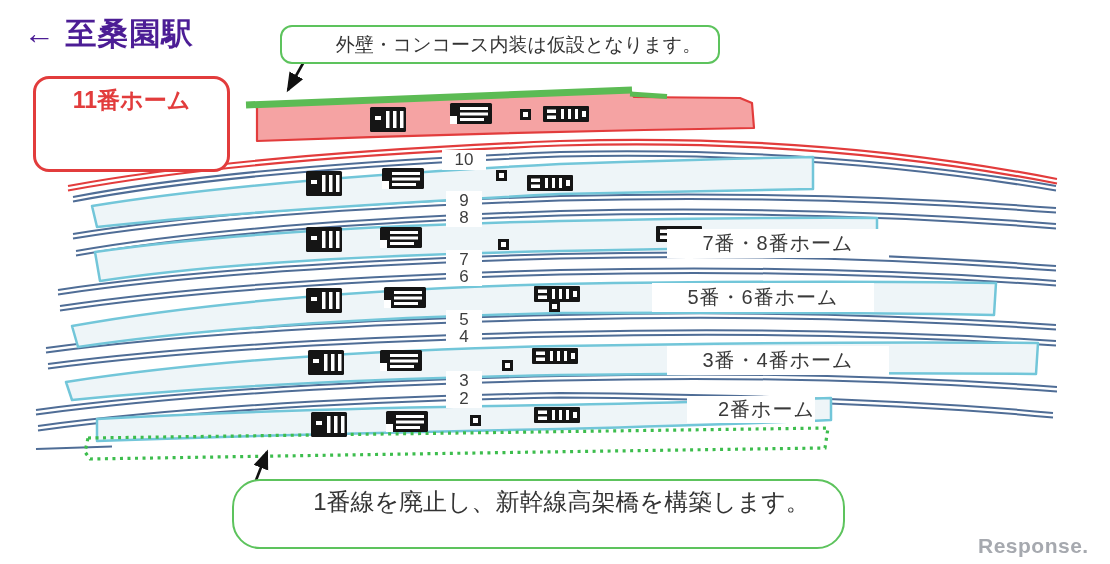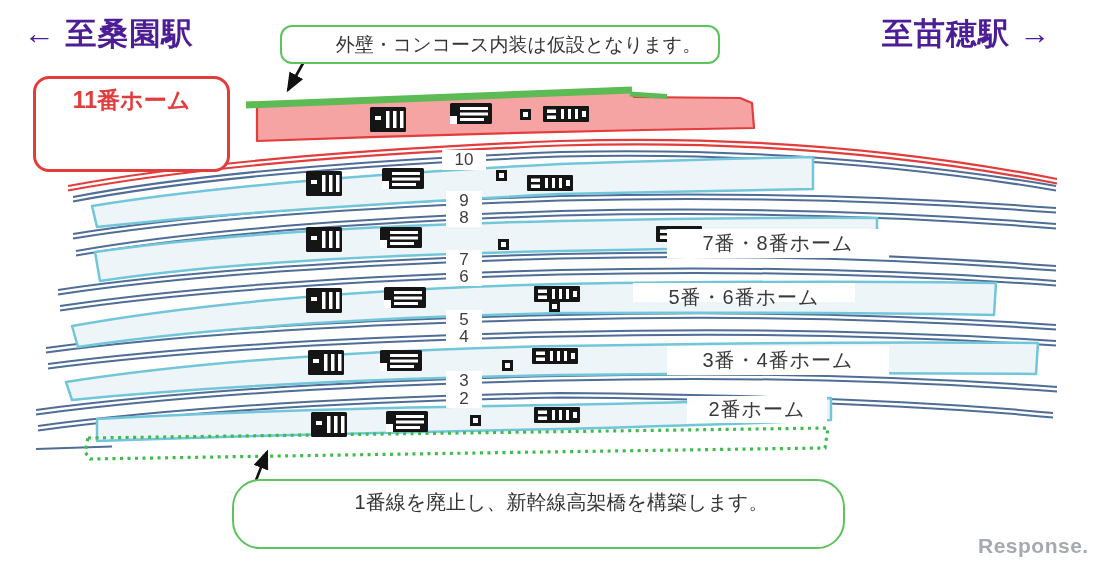--- a/index.html
+++ b/index.html
@@ -10,21 +10,21 @@
   #diagram-svg{position:absolute;left:0;top:0;z-index:1;}
   .ov{position:absolute;z-index:2;}
   .dir-label{font-size:31px;font-weight:bold;color:#4c1d95;white-space:nowrap;letter-spacing:1px;}
   .highlight-box{
     left:33px;top:76px;width:197px;height:96px;border:3px solid #e23c3c;border-radius:16px;
     background:#fff;text-align:center;color:#e23c3c;font-weight:bold;font-size:23px;line-height:31px;
     padding-top:6px;box-sizing:border-box;
   }
   .callout{border:2px solid #5dc35d;border-radius:12px;background:#fff;color:#333;box-sizing:border-box;text-align:center;}
   .callout-top{left:280px;top:25px;width:440px;height:39px;font-size:19px;line-height:35px;padding-left:37px;white-space:nowrap;}
-  .callout-bottom{left:232px;top:479px;width:613px;height:70px;border-radius:28px;font-size:20px;line-height:28px;padding:7px 0 17px 46px;}
+  .callout-bottom{left:232px;top:479px;width:613px;height:70px;border-radius:28px;font-size:24px;line-height:28px;padding:7px 0 17px 46px;}
   .num-label{background:#ffffff;color:#3d3d3d;font-size:17px;text-align:center;white-space:nowrap;}
   .num-label.red{color:#e23c3c;}
   .plat-label{background:#ffffff;color:#3a3a3a;font-size:20px;text-align:center;white-space:nowrap;letter-spacing:1px;}
   .watermark{left:978px;top:534px;width:130px;font-size:21px;font-weight:bold;color:#a6a9af;letter-spacing:0.5px;}
 </style>
 </head>
 <body>
 
 <div id="canvas">
 
@@ -156,21 +156,20 @@
       <use href="#ic-combo" x="534" y="407"></use>
     </g>
 
     <g stroke="#111" stroke-width="2.6" fill="none">
       <path d="M 306 58 L 288 90" marker-end="url(#ah)"></path>
       <path d="M 253 488 L 267 452" marker-end="url(#ah)"></path>
     </g>
   </svg>
 
   <div class="ov dir-label" style="left:24px;top:13px;">← 至桑園駅</div>
-  <div class="ov dir-label" style="left:882px;top:13px;">至苗穂駅 →</div>
 
   <div class="ov highlight-box">
     <div>11番ホーム</div>
   </div>
 
   <div class="ov callout callout-top">
     <span>外壁・コンコース内装は仮設となります。</span>
   </div>
 
   <div class="ov callout callout-bottom">
@@ -182,19 +181,19 @@
   <div class="ov num-label" style="left:446px;top:191px;width:36px;height:20px;line-height:20px;">9</div>
   <div class="ov num-label" style="left:446px;top:208px;width:36px;height:19px;line-height:19px;">8</div>
   <div class="ov num-label" style="left:446px;top:250px;width:36px;height:19px;line-height:19px;">7</div>
   <div class="ov num-label" style="left:446px;top:267px;width:36px;height:19px;line-height:19px;">6</div>
   <div class="ov num-label" style="left:446px;top:310px;width:36px;height:19px;line-height:19px;">5</div>
   <div class="ov num-label" style="left:446px;top:328px;width:36px;height:18px;line-height:18px;">4</div>
   <div class="ov num-label" style="left:446px;top:371px;width:36px;height:19px;line-height:19px;">3</div>
   <div class="ov num-label" style="left:446px;top:389px;width:36px;height:19px;line-height:19px;">2</div>
 
   <div class="ov plat-label" style="left:667px;top:229px;width:222px;height:29px;line-height:29px;">7番・8番ホーム</div>
-  <div class="ov plat-label" style="left:633px;top:283px;width:222px;height:19px;line-height:29px;text-align:center;">5番・6番ホーム</div>
+  <div class="ov plat-label" style="left:652px;top:283px;width:222px;height:29px;line-height:29px;text-align:center;">5番・6番ホーム</div>
   <div class="ov plat-label" style="left:667px;top:346px;width:222px;height:29px;line-height:29px;">3番・4番ホーム</div>
-  <div class="ov plat-label" style="left:687px;top:396px;width:140px;height:27px;line-height:27px;">2番ホーム</div>
+  <div class="ov plat-label" style="left:687px;top:396px;width:128px;height:27px;line-height:27px;text-align:right;">2番ホーム</div>
 
   <div class="ov watermark">Response.</div>
 
 </div>
 
 </body></html>

